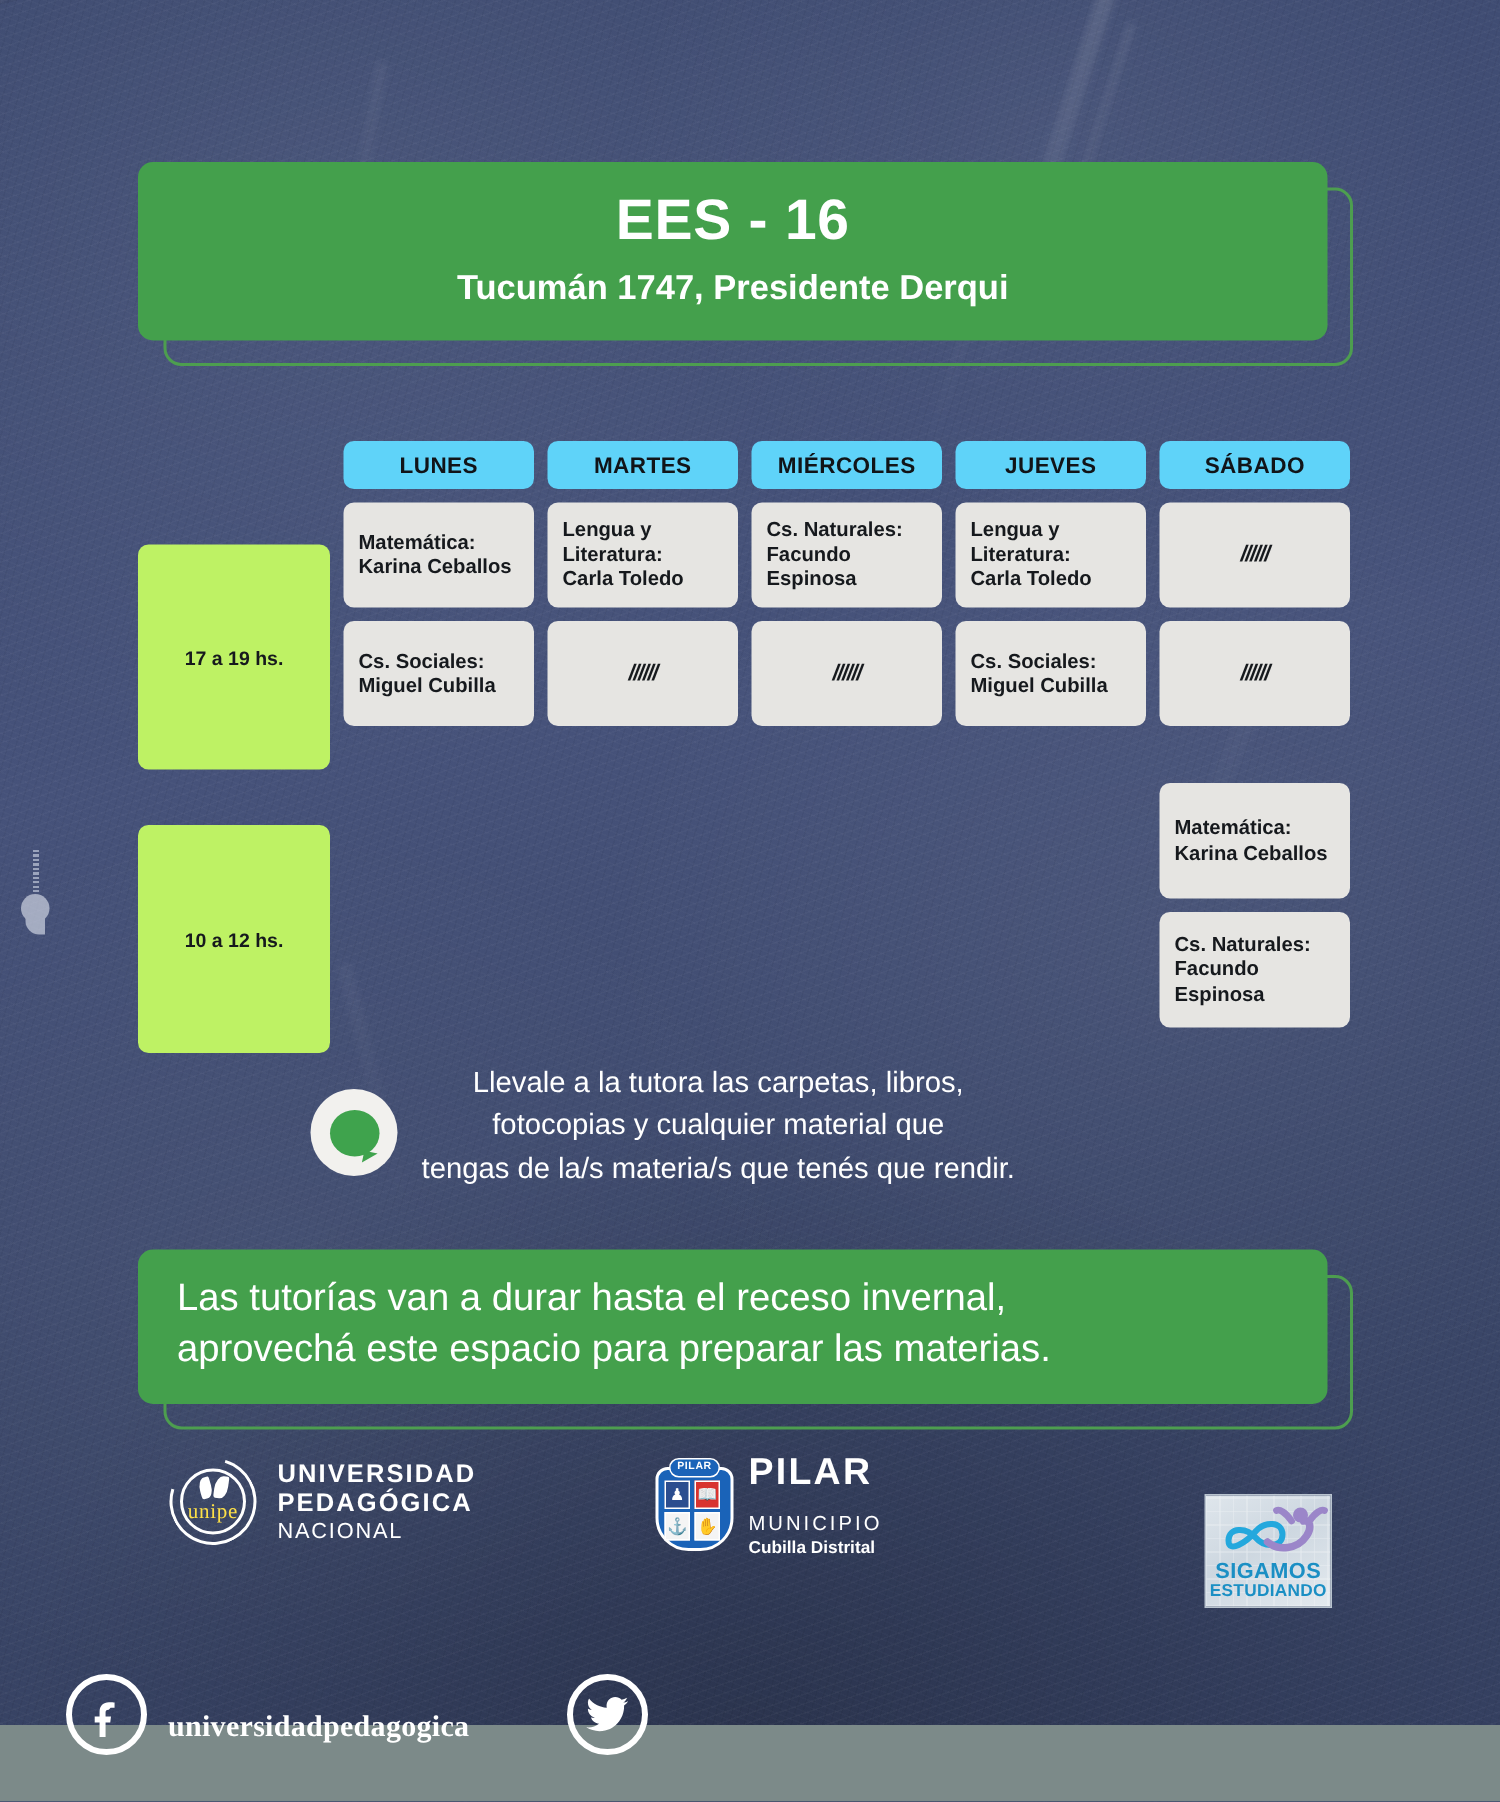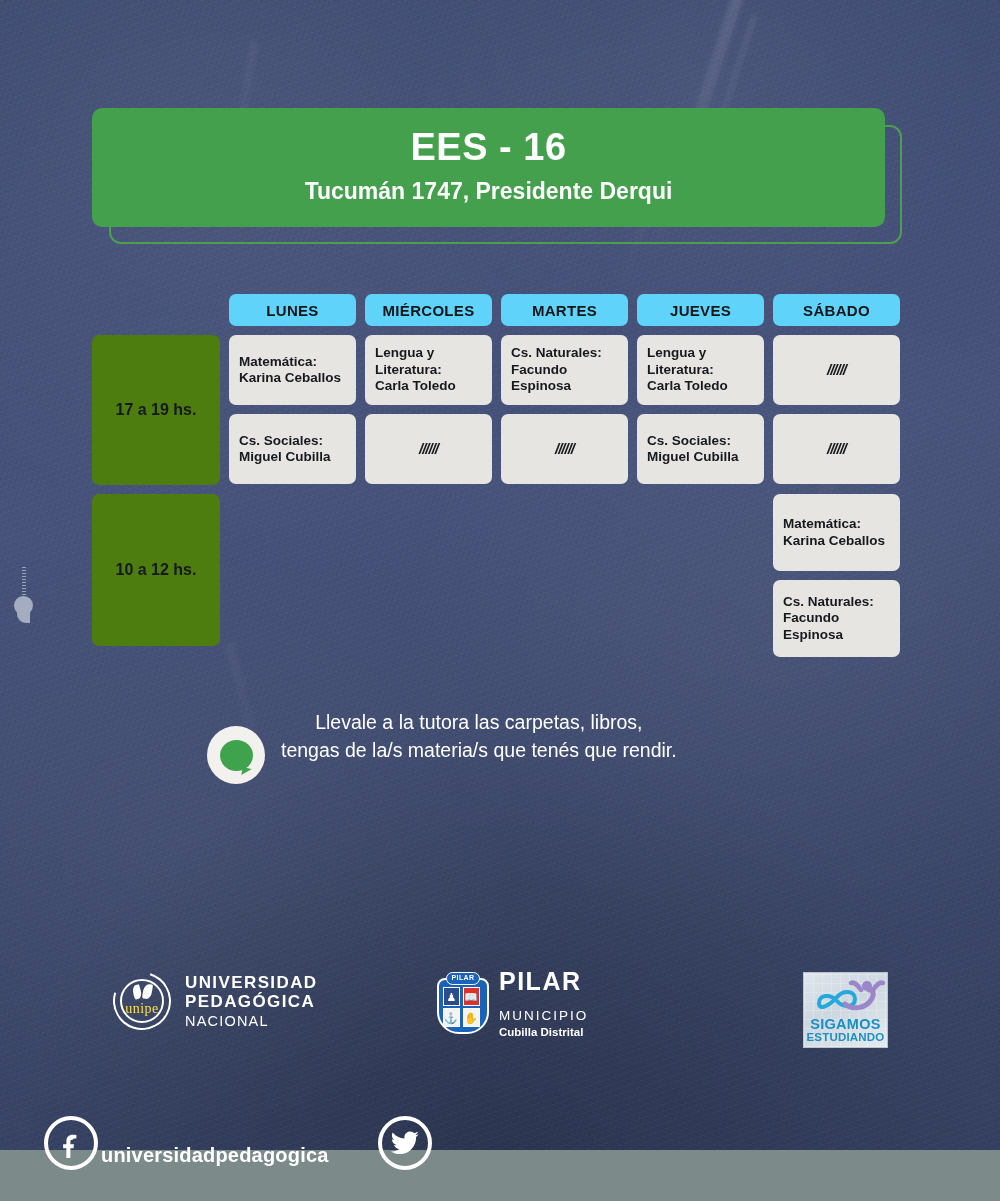--- a/index.html
+++ b/index.html
@@ -84,23 +84,23 @@
   .day-cell {
     width: 127px; height: 32px;
     background: #5fd3f9; border-radius: 7px;
     display: flex; align-items: center; justify-content: center;
     color: #111418; font-size: 15px; font-weight: bold; letter-spacing: .3px;
   }
 
   .sched-row { display: flex; gap: 9px; margin-top: 9px; align-items: stretch; }
   .time-cell {
     width: 128px;
-    background: #4d7c0f; border-radius: 7px;
+    background: #bef264; border-radius: 7px;
     display: flex; align-items: center; justify-content: center;
-    color: #16191d; font-size: 16px; font-weight: bold;
+    color: #16191d; font-size: 13px; font-weight: bold; margin-top: 28px;
   }
   .row1 .time-cell { height: 150px; }
   .row2 .time-cell { height: 152px; }
   .day-col { display: flex; flex-direction: column; gap: 9px; width: 127px; }
   .slot {
     background: #e6e5e2; border-radius: 7px;
     height: 70px; padding: 8px 10px;
     display: flex; flex-direction: column; justify-content: center;
     color: #16191d; font-size: 13.5px; font-weight: bold; line-height: 1.22;
   }
@@ -188,21 +188,21 @@
   .pilar-words .p2 { font-size: 13.5px; letter-spacing: 2px; margin-top: 15px; }
   .pilar-words .p3 { font-size: 11.5px; font-weight: bold; margin-top: 3px; }
 
   
   #logo-sigamos { left: 803px; top: 12px; }
   .sigamos-box {
     width: 85px; height: 76px; padding: 5px 4px 4px;
     background: linear-gradient(150deg, #dfe6ec 0%, #cdd7e0 45%, #e4eaef 100%);
     border: 1px solid #b9c4cf;
     display: flex; flex-direction: column; align-items: center; justify-content: flex-end;
-    position: relative; overflow: hidden;
+    position: relative; overflow: hidden; margin-top: 24px;
   }
   .sigamos-box::before {
     content:""; position:absolute; inset:0;
     background:
       repeating-linear-gradient(0deg, rgba(255,255,255,.5) 0 1px, rgba(0,0,0,0) 1px 9px),
       repeating-linear-gradient(90deg, rgba(255,255,255,.5) 0 1px, rgba(0,0,0,0) 1px 9px);
     opacity:.45;
   }
   .sig-art { position: relative; width: 100%; height: 40px; z-index: 2; }
   .sig-art svg { position: absolute; left: 3px; top: 1px; }
@@ -224,21 +224,21 @@
     position: absolute; left: 5px; top: 44px; width: 13px; height: 13px;
     background: #dfe4ef; border-radius: 0 0 0 9px;
   }
 
   
   #footer-bar {
     position: absolute; left: 0; top: 1150px; width: 1000px; height: 51px;
     background: #7c8a89; z-index: 4;
   }
   #social { position: absolute; left: 0; top: 1112px; width: 1000px; height: 89px; z-index: 6; }
-  .social-item { position: absolute; display: flex; align-items: center; gap: 3px; }
+  .social-item { position: absolute; display: flex; align-items: flex-start; gap: 14px; font-family: Liberation Serif, serif; }
   .sc-circle {
     width: 54px; height: 54px; border-radius: 50%;
     border: 4px solid #fff; background: rgba(255,255,255,0);
     display: flex; align-items: center; justify-content: center;
     flex: 0 0 auto;
   }
   .sc-label { color: #fff; font-size: 20px; font-weight: bold; letter-spacing: .2px; padding-top: 24px; }
   #social-fb { left: 44px; top: 4px; }
   #social-tw { left: 378px; top: 4px; }
   #social-ig { left: 598px; top: 4px; }
@@ -260,22 +260,22 @@
     <div class="outline"></div>
     <div class="solid">
       <div class="hdr-title">EES - 16</div>
       <div class="hdr-sub">Tucumán 1747, Presidente Derqui</div>
     </div>
   </div>
 
   <div id="schedule">
     <div class="sched-head">
       <div class="day-cell">LUNES</div>
+      <div class="day-cell">MARTES</div>
       <div class="day-cell">MIÉRCOLES</div>
-      <div class="day-cell">MARTES</div>
       <div class="day-cell">JUEVES</div>
       <div class="day-cell">SÁBADO</div>
     </div>
 
     <div class="sched-row row1">
       <div class="time-cell">17 a 19 hs.</div>
 
       <div class="day-col">
         <div class="slot">
           <span>Matemática:</span>
@@ -360,24 +360,34 @@
       </div>
     </div>
   </div>
 
   <div id="note">
     <div class="bubble-wrap">
       <div class="bubble"></div>
     </div>
     <div class="note-text">
       <div>Llevale a la tutora las carpetas, libros,</div>
+      <div>fotocopias y cualquier material que</div>
       <div>tengas de la/s materia/s que tenés que rendir.</div>
     </div>
   </div>
 
+  <div class="framed" id="banner-block">
+    <div class="outline"></div>
+    <div class="solid">
+      <div class="banner-text">
+        <div>Las tutorías van a durar hasta el receso invernal,</div>
+        <div>aprovechá este espacio para preparar las materias.</div>
+      </div>
+    </div>
+  </div>
 
   <div id="logos">
 
     <div class="logo" id="logo-unipe">
       <div class="unipe-mark">
         <div class="ring-o"></div>
         <div class="ring-i"></div>
         <div class="leaf-a"></div>
         <div class="leaf-b"></div>
         <div class="wordlet">unipe</div>

